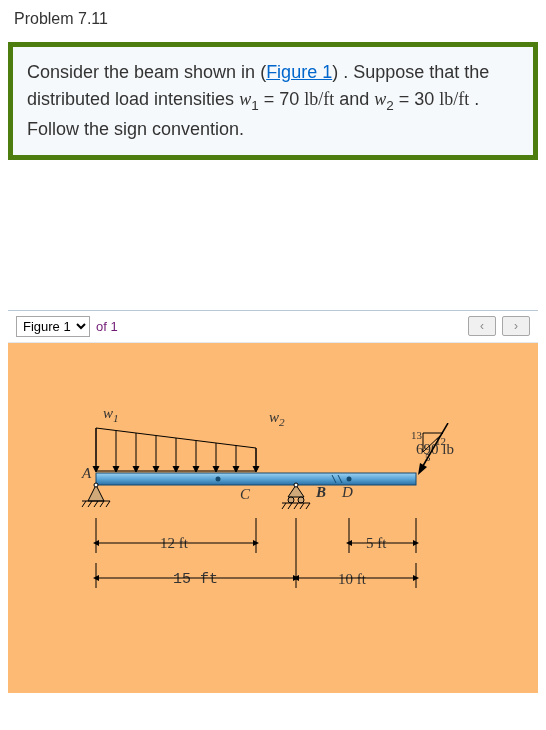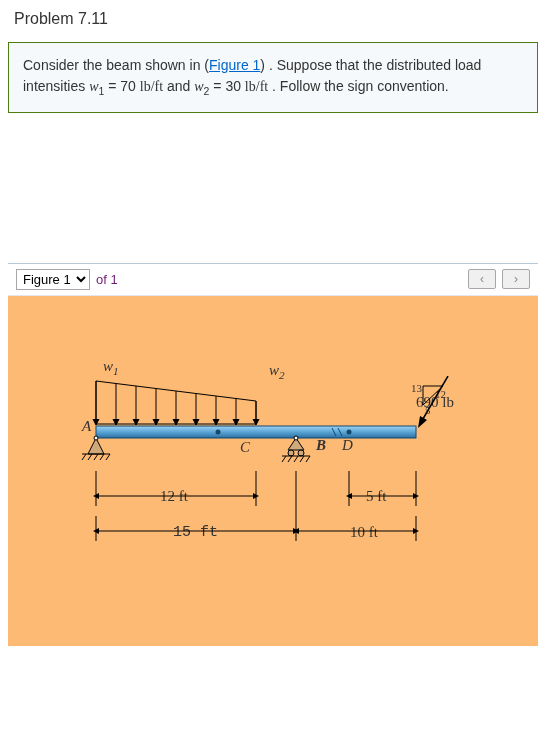--- a/index.html
+++ b/index.html
@@ -11,26 +11,26 @@
     color: #333;
     background: #fff;
     width: 546px;
   }
   .header {
     padding: 10px 14px 14px 14px;
     font-size: 16px;
     color: #333;
   }
   .problem-box {
-    border: 1px solid #4d7c0f;
+    border: 5px solid #4d7c0f;
     background: #f6f9fb;
     margin: 0 8px;
     padding: 12px 14px;
     line-height: 1.5;
-    font-size: 14px;
+    font-size: 18px;
   }
   .problem-box a { color: #0066cc; text-decoration: underline; cursor: pointer; }
   .it { font-style: italic; font-family: 'Times New Roman', serif; }
   .sub { vertical-align: sub; font-size: 0.75em; }
   .unit { font-family: 'Times New Roman', serif; }
   
   .figure-bar {
     margin: 150px 8px 0 8px;
     border-top: 1px solid #b8c8d6;
     border-bottom: 1px solid #e2e8ee;
@@ -117,21 +117,21 @@
   <div class="beam-label" style="left:417px; top:108px; font-style:normal; font-size:11px;">5</div>
 
   <div class="beam-label" style="left:74px; top:122px;">A</div>
   <div class="beam-label" style="left:232px; top:143px;">C</div>
   <div class="beam-label" style="left:308px; top:141px; font-weight:bold;">B</div>
   <div class="beam-label" style="left:334px; top:141px;">D</div>
 
   <div class="beam-label" style="left:152px; top:192px; font-style:normal;">12 ft</div>
   <div class="beam-label" style="left:358px; top:192px; font-style:normal;">5 ft</div>
   <div class="beam-label" style="left:165px; top:228px; font-style:normal;font-family:Liberation Mono, monospace;">15 ft</div>
-  <div class="beam-label" style="left:330px; top:228px; font-style:normal;margin-left:12px;">10 ft</div>
+  <div class="beam-label" style="left:330px; top:228px; font-style:normal;">10 ft</div>
 
   <svg class="beam-svg" width="380" height="200">
     <defs>
       <linearGradient id="beamgrad" x1="0" y1="0" x2="0" y2="1">
         <stop offset="0%" stop-color="#9dd2f2"></stop>
         <stop offset="50%" stop-color="#5aa5d6"></stop>
         <stop offset="100%" stop-color="#2b6fa3"></stop>
       </linearGradient>
       <marker id="arrS" markerWidth="6" markerHeight="6" refX="3" refY="3" orient="auto">
         <path d="M0,0 L6,3 L0,6 z" fill="#000"></path>

